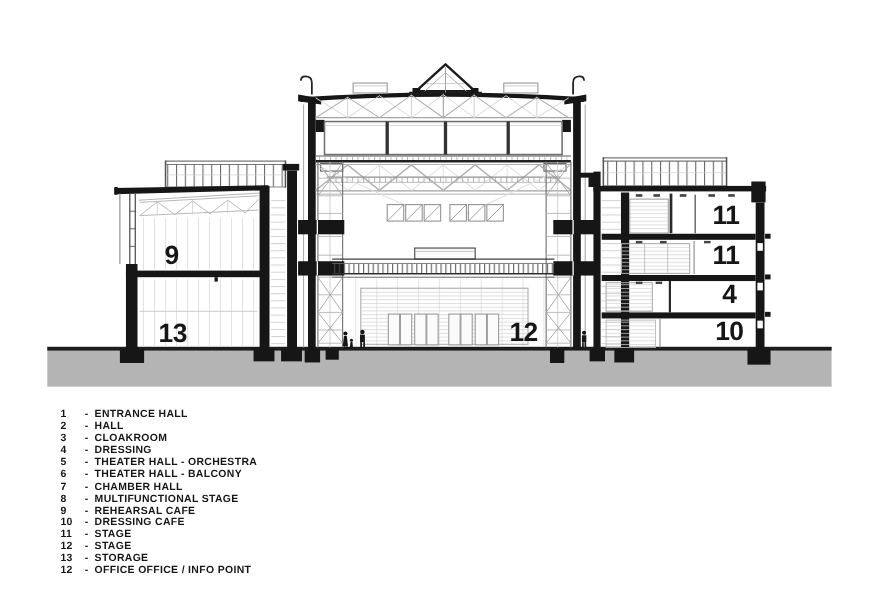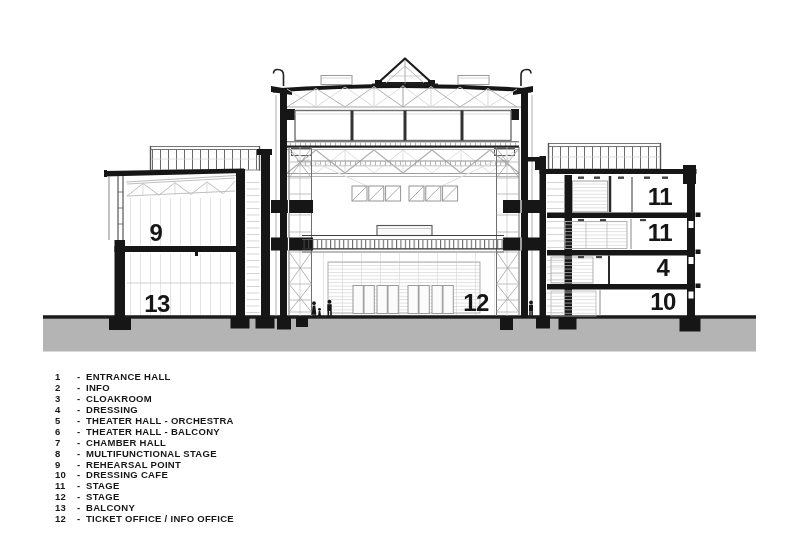--- a/index.html
+++ b/index.html
@@ -373,21 +373,21 @@
 
 <div id="legend">
   <div class="legend-row">
         <span class="legend-num">1</span>
         <span class="legend-sep">-</span>
         <span class="legend-name">ENTRANCE HALL</span>
       </div>
   <div class="legend-row">
         <span class="legend-num">2</span>
         <span class="legend-sep">-</span>
-        <span class="legend-name">INFO</span>
+        <span class="legend-name">HALL</span>
       </div>
   <div class="legend-row">
         <span class="legend-num">3</span>
         <span class="legend-sep">-</span>
         <span class="legend-name">CLOAKROOM</span>
       </div>
   <div class="legend-row">
         <span class="legend-num">4</span>
         <span class="legend-sep">-</span>
         <span class="legend-name">DRESSING</span>
@@ -408,42 +408,42 @@
         <span class="legend-name">CHAMBER HALL</span>
       </div>
   <div class="legend-row">
         <span class="legend-num">8</span>
         <span class="legend-sep">-</span>
         <span class="legend-name">MULTIFUNCTIONAL STAGE</span>
       </div>
   <div class="legend-row">
         <span class="legend-num">9</span>
         <span class="legend-sep">-</span>
-        <span class="legend-name">REHEARSAL POINT</span>
+        <span class="legend-name">REHEARSAL CAFE</span>
       </div>
   <div class="legend-row">
         <span class="legend-num">10</span>
         <span class="legend-sep">-</span>
         <span class="legend-name">DRESSING CAFE</span>
       </div>
   <div class="legend-row">
         <span class="legend-num">11</span>
         <span class="legend-sep">-</span>
         <span class="legend-name">STAGE</span>
       </div>
   <div class="legend-row">
         <span class="legend-num">12</span>
         <span class="legend-sep">-</span>
         <span class="legend-name">STAGE</span>
       </div>
   <div class="legend-row">
         <span class="legend-num">13</span>
         <span class="legend-sep">-</span>
-        <span class="legend-name">BALCONY</span>
+        <span class="legend-name">STORAGE</span>
       </div>
   <div class="legend-row">
         <span class="legend-num">12</span>
         <span class="legend-sep">-</span>
-        <span class="legend-name">TICKET OFFICE / INFO OFFICE</span>
+        <span class="legend-name">OFFICE OFFICE / INFO POINT</span>
       </div>
 </div>
 
 </div>
 
 </body></html>

